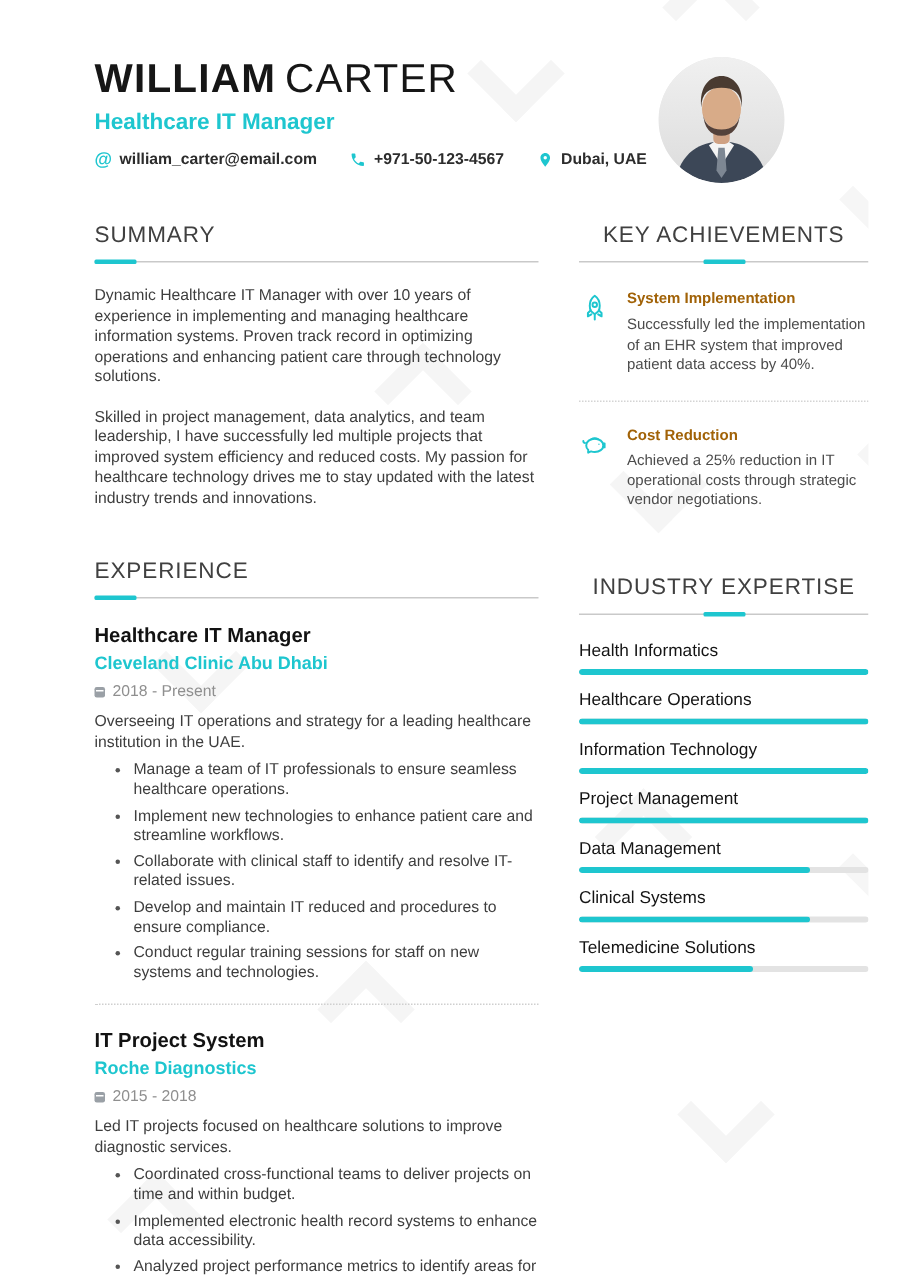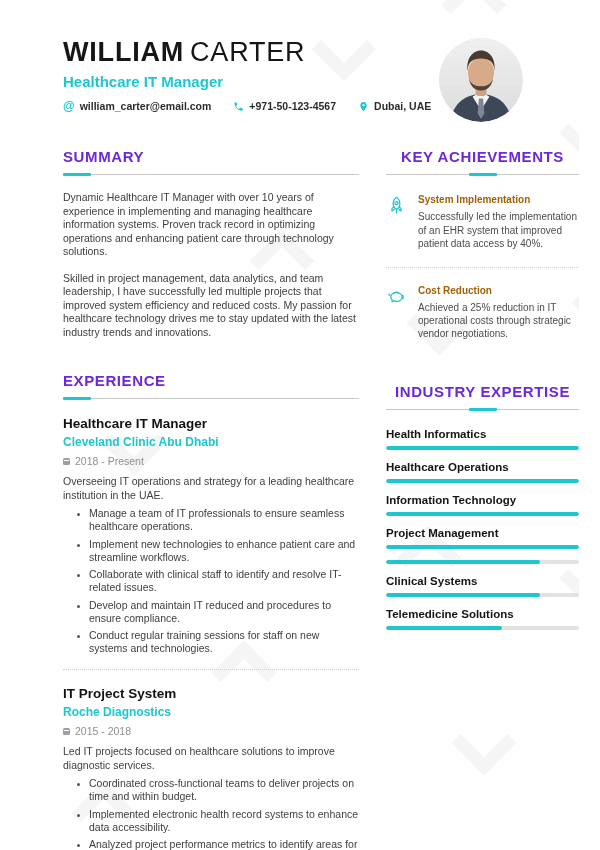--- a/index.html
+++ b/index.html
@@ -29,21 +29,21 @@
   .contact .cicon { color:var(--accent); display:inline-flex; align-items:center; }
   .at-glyph { font-size:12px; font-weight:700; line-height:1; }
   .avatar-wrap { position:absolute; top:0; right:14px; width:84px; height:84px;
     border-radius:50%; overflow:hidden; background:#e9e9e9; }
 
   
   .cols { display:flex; gap:27px; margin-top:36px; }
   .col-left  { width:296px; flex:0 0 296px; }
   .col-right { width:193px; flex:0 0 193px; }
 
-  .sec-head { font-size:15px; font-weight:700; letter-spacing:.6px; color:#6d28d9;
+  .sec-head { font-size:15px; font-weight:400; letter-spacing:.6px; color:#404040;
     text-transform:uppercase; }
   .sec-head.center { text-align:center; }
   .rule { position:relative; height:3px; margin-top:8px; }
   .rule::before { content:""; position:absolute; left:0; right:0; top:1px;
     border-top:1px solid #c9c9c9; }
   .rule .tick { position:absolute; top:0; width:28px; height:3px;
     background:var(--accent); border-radius:1px; }
   .rule.left .tick { left:0; }
   .rule.center .tick { left:50%; margin-left:-14px; }
 
@@ -71,21 +71,21 @@
   .ach-list { margin-top:18px; }
   .ach-item { display:flex; align-items:flex-start; gap:11px; }
   .ach-icon { flex:0 0 21px; color:var(--accent); margin-top:1px; }
   .ach-title { font-size:10px; font-weight:700; color:#a16207; }
   .ach-text { margin-top:5px; font-size:10px; line-height:13.2px; color:#4c4c4c; }
   .ach-div { border-top:1.5px dotted #d4d4d4; margin:17px 0 17px 0; }
 
   .expertise { margin-top:42px; }
   .skills { margin-top:17px; }
   .skill { margin-bottom:11px; }
-  .skill-name { font-size:11.5px; font-weight:700; color:#141414; margin-bottom:6px; }
+  .skill-name { font-size:11.5px; font-weight:400; color:#141414; margin-bottom:6px; }
   .bar-track { height:4px; background:#e3e3e3; border-radius:2px; overflow:hidden; }
   .bar-fill { height:100%; background:var(--accent); border-radius:2px; }
 </style>
 </head>
 <body>
 
 <div class="page">
 
   <div class="wm" style="left:300px; top:26px;  transform:rotate(225deg);"></div>
   <div class="wm" style="left:430px; top:-18px; transform:rotate(45deg);"></div>
@@ -281,20 +281,21 @@
                   <div class="bar-fill" style="width: 100%;"></div>
                 </div>
             </div>
             <div class="skill">
               <div class="skill-name">Project Management</div>
               <div class="bar-track">
                   <div class="bar-fill" style="width: 100%;"></div>
                 </div>
             </div>
             <div class="skill">
+              <div class="skill-name">Data Management</div>
               <div class="bar-track">
                   <div class="bar-fill" style="width: 80%;"></div>
                 </div>
             </div>
             <div class="skill">
               <div class="skill-name">Clinical Systems</div>
               <div class="bar-track">
                   <div class="bar-fill" style="width: 80%;"></div>
                 </div>
             </div>

